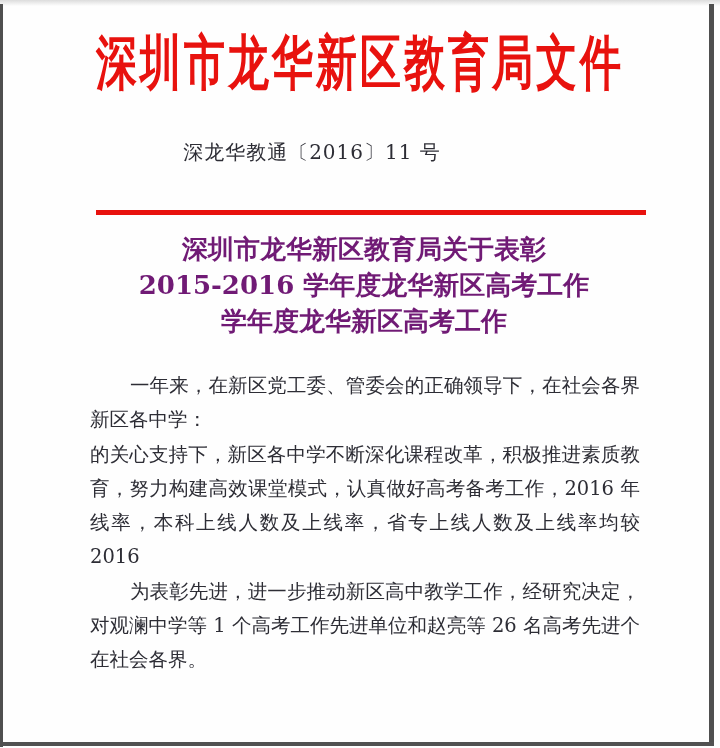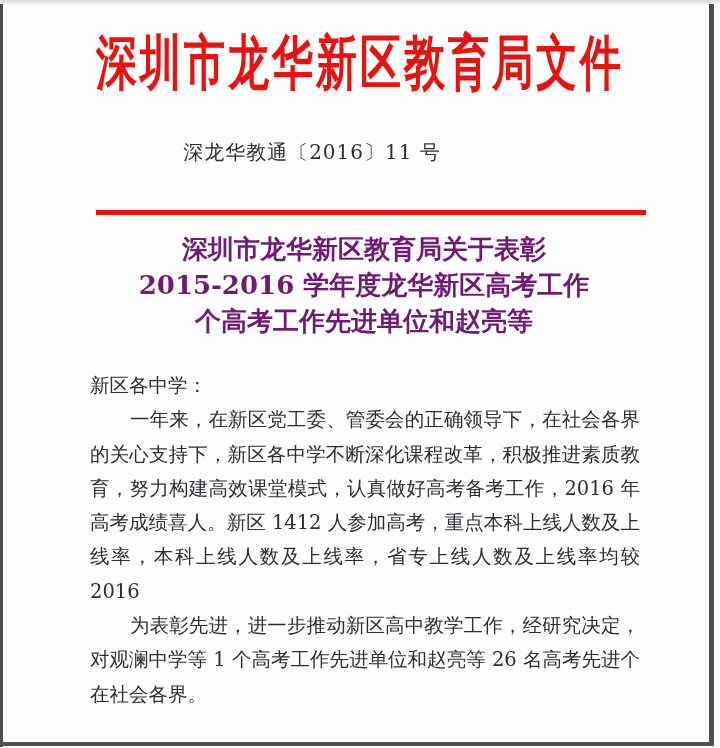--- a/index.html
+++ b/index.html
@@ -96,28 +96,27 @@
     <span class="stretch">深圳市龙华新区教育局文件</span>
   </div>
 
   <div class="doc-number">深龙华教通〔2016〕11 号</div>
 
   <div class="red-divider"></div>
 
   <div class="doc-title">
     <div>深圳市龙华新区教育局关于表彰</div>
     <div>2015-2016 学年度龙华新区高考工作</div>
-    <div>个高考工作先进单位和赵亮等</div>
+    <div>学年度龙华新区高考工作</div>
   </div>
 
   <div class="body-block">
+    <div class="body-line ind j">一年来，在新区党工委、管委会的正确领导下，在社会各界</div>
     <div class="body-line">新区各中学：</div>
-    <div class="body-line ind j">一年来，在新区党工委、管委会的正确领导下，在社会各界</div>
     <div class="body-line j">的关心支持下，新区各中学不断深化课程改革，积极推进素质教</div>
     <div class="body-line j">育，努力构建高效课堂模式，认真做好高考备考工作，2016 年</div>
-    <div class="body-line j">高考成绩喜人。新区 1412 人参加高考，重点本科上线人数及上</div>
     <div class="body-line j">线率，本科上线人数及上线率，省专上线人数及上线率均较 2016</div>
     <div class="body-line ind j">为表彰先进，进一步推动新区高中教学工作，经研究决定，</div>
     <div class="body-line j">对观澜中学等 1 个高考工作先进单位和赵亮等 26 名高考先进个</div>
     <div class="body-line">在社会各界。</div>
   </div>
 
 </div>
 
 </body></html>

